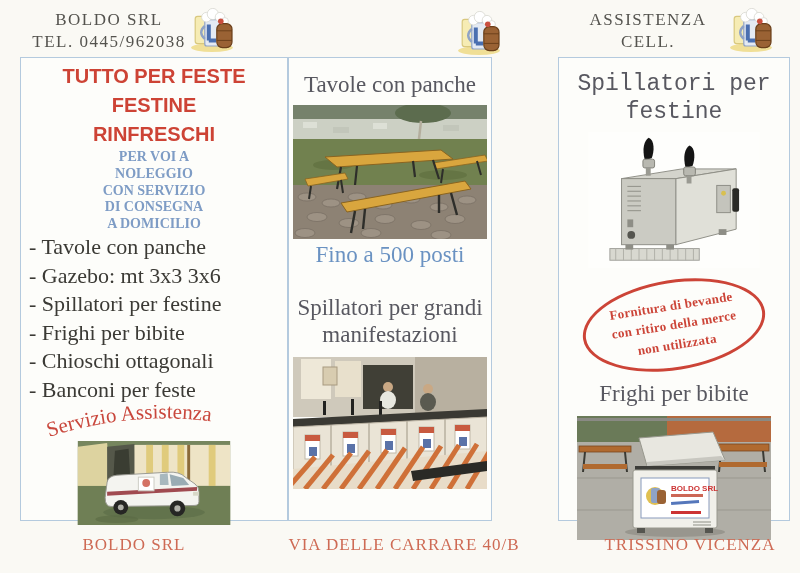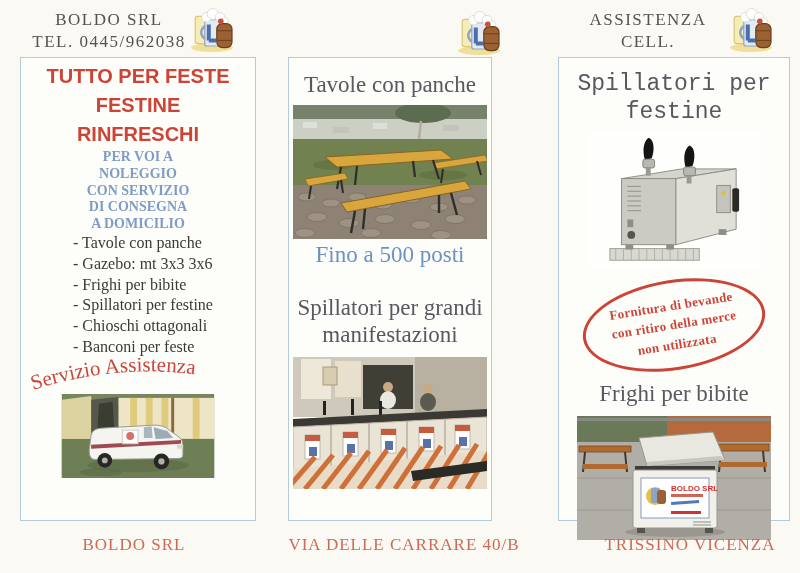--- a/index.html
+++ b/index.html
@@ -23,39 +23,39 @@
   #logo-right{left:727px;top:7px;}
   .ftr{
     position:absolute;top:535px;text-align:center;
     font-size:17px;letter-spacing:1px;color:#ce6a54;
   }
   #ftr-left{left:20px;width:228px;}
   #ftr-mid{left:288px;width:232px;}
   #ftr-right{left:574px;width:232px;}
   
   .panel{
-    position:absolute;top:57px;height:464px;width:236px;
+    position:absolute;top:57px;height:464px;width:268px;
     background:#fdfdfa;border:1px solid #b4cade;box-sizing:border-box;
   }
   #panel1{left:20px;}
   #panel2{left:288px;width:204px;}
   #panel3{left:558px;width:232px;}
   
   .p1-title div{
     font-family:"Liberation Sans", sans-serif;font-weight:bold;
     font-size:20px;line-height:1.45;color:#cd4335;text-align:center;
   }
   .p1-title{padding-top:4px;}
   .p1-sub div{
     font-weight:bold;font-size:14px;line-height:1.2;
     color:#7e9cc5;text-align:center;
   }
   .p1-list div{
-    font-size:16px;line-height:1.3;color:#3b3a35;
-    padding-left:8px;text-align:left;margin-left:44px;
+    font-size:22px;line-height:1.3;color:#3b3a35;
+    padding-left:8px;text-align:left;
   }
   .arc-wrap{display:block;margin:0 auto;}
   .photo{display:block;margin:0 auto;}
   
   .col-heading{
     font-size:23px;color:#585860;text-align:center;line-height:1.2;
   }
   #panel2 .col-heading.first{padding-top:13px;}
   .caption-blue{
     font-size:23px;color:#6a92c2;text-align:center;margin-top:3px;
@@ -128,22 +128,22 @@
   <div class="p1-sub">
     <div>PER VOI A</div>
     <div>NOLEGGIO</div>
     <div>CON SERVIZIO</div>
     <div>DI CONSEGNA</div>
     <div>A DOMICILIO</div>
   </div>
   <div class="p1-list">
     <div>- Tavole con panche</div>
     <div>- Gazebo: mt 3x3 3x6</div>
+    <div>- Spillatori per festine</div>
     <div>- Frighi per bibite</div>
-    <div>- Spillatori per festine</div>
     <div>- Chioschi ottagonali</div>
     <div>- Banconi per feste</div>
   </div>
   <svg class="arc-wrap" width="226" height="36" viewBox="0 0 226 36">
     <path id="arcp" d="M8,32 Q113,-2 220,26" fill="none"></path>
     <text font-size="21" fill="#c9473c" font-family="Liberation Serif, serif">
       <textPath href="#arcp">Servizio Assistenza</textPath>
     </text>
   </svg>
   <svg class="photo" width="156" height="84" viewBox="0 0 156 86">

